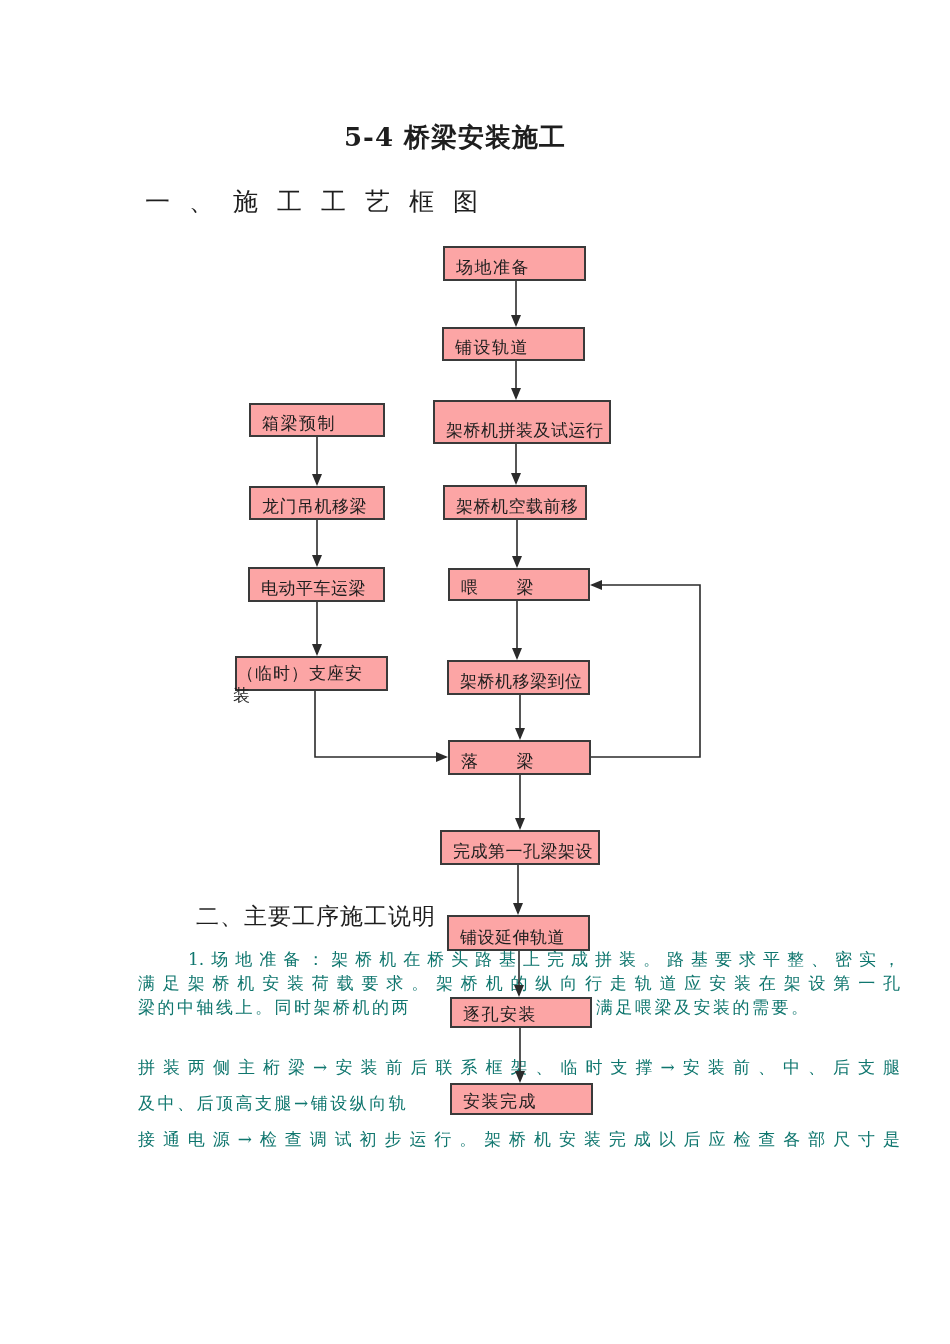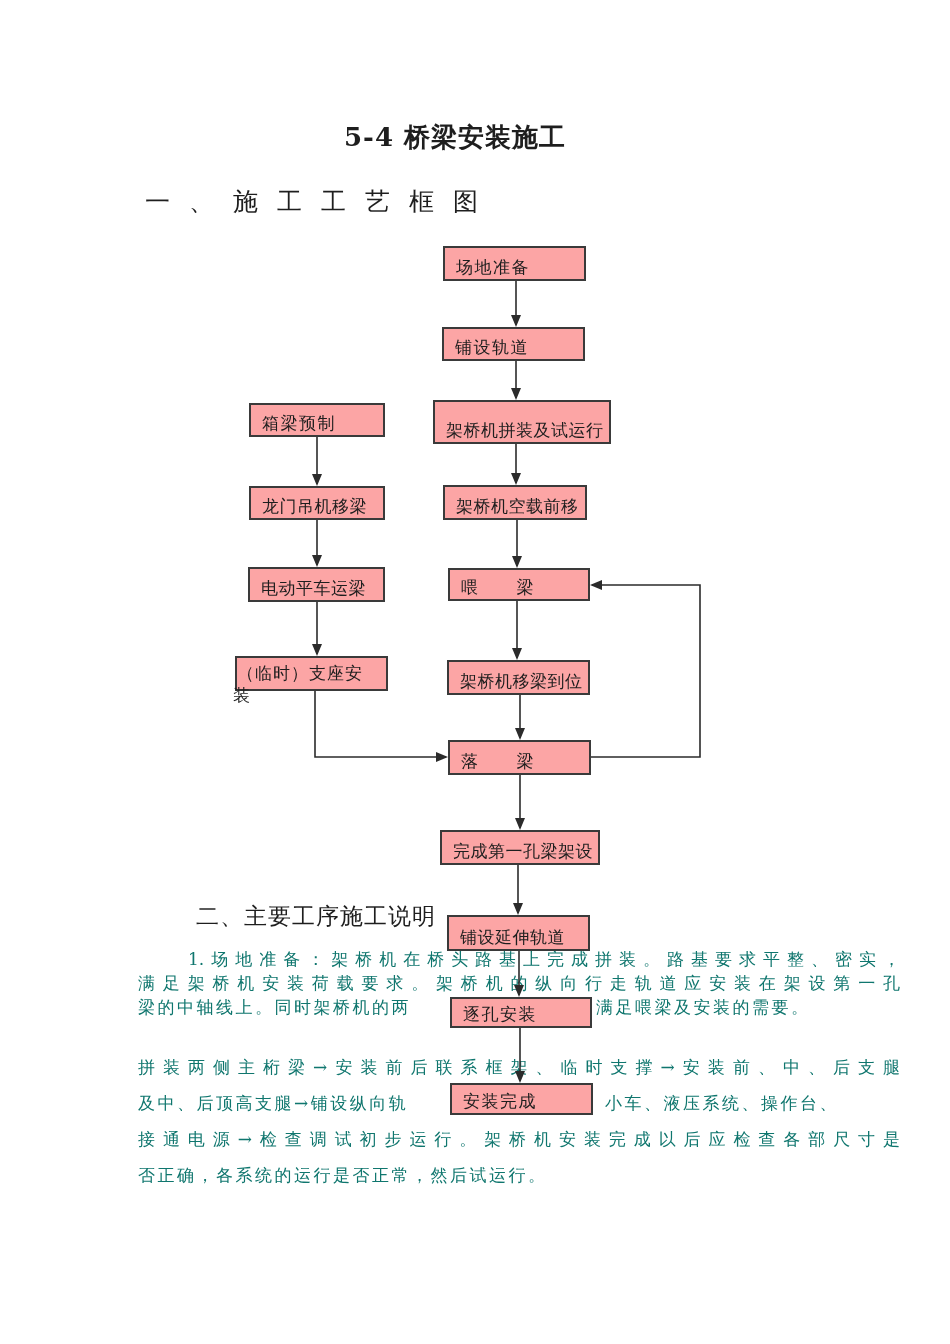--- a/index.html
+++ b/index.html
@@ -61,23 +61,21 @@
   <div class="doc-title">5-4  桥梁安装施工</div>
   <div class="h1">一、施工工艺框图</div>
   <div class="h2">二、主要工序施工说明</div>
 
   <div class="bodyline jfull ind" style="top:946px">1.场地准备：架桥机在桥头路基上完成拼装。路基要求平整、密实，</div>
   <div class="bodyline jfull" style="top:970px">满足架桥机安装荷载要求。架桥机的纵向行走轨道应安装在架设第一孔</div>
   <div class="bodyline frag" style="top:994px;left:130px">梁的中轴线上。同时架桥机的两</div>
   <div class="bodyline frag" style="top:994px;left:588px">满足喂梁及安装的需要。</div>
   <div class="bodyline jfull" style="top:1054px">拼装两侧主桁梁→安装前后联系框架、临时支撑→安装前、中、后支腿</div>
   <div class="bodyline frag" style="top:1090px;left:130px">及中、后顶高支腿→铺设纵向轨</div>
-  <div class="bodyline frag" style="top:1090px;left:597px">小车、液压系统、操作台、</div>
   <div class="bodyline jfull" style="top:1126px">接通电源→检查调试初步运行。架桥机安装完成以后应检查各部尺寸是</div>
-  <div class="bodyline frag" style="top:1162px">否正确，各系统的运行是否正常，然后试运行。</div>
 
   <svg class="wires" width="950" height="1344" viewBox="0 0 950 1344">
     <defs>
       <marker id="ah" markerUnits="userSpaceOnUse" markerWidth="13" markerHeight="11" refX="10" refY="5" orient="auto">
         <path d="M0,0 L12,5 L0,10 Z" fill="#2b2b2b"></path>
       </marker>
     </defs>
     <g stroke="#2b2b2b" stroke-width="1.6" fill="none">
       <line x1="516" y1="281" x2="516" y2="325" marker-end="url(#ah)"></line>
       <line x1="516" y1="361" x2="516" y2="398" marker-end="url(#ah)"></line>

